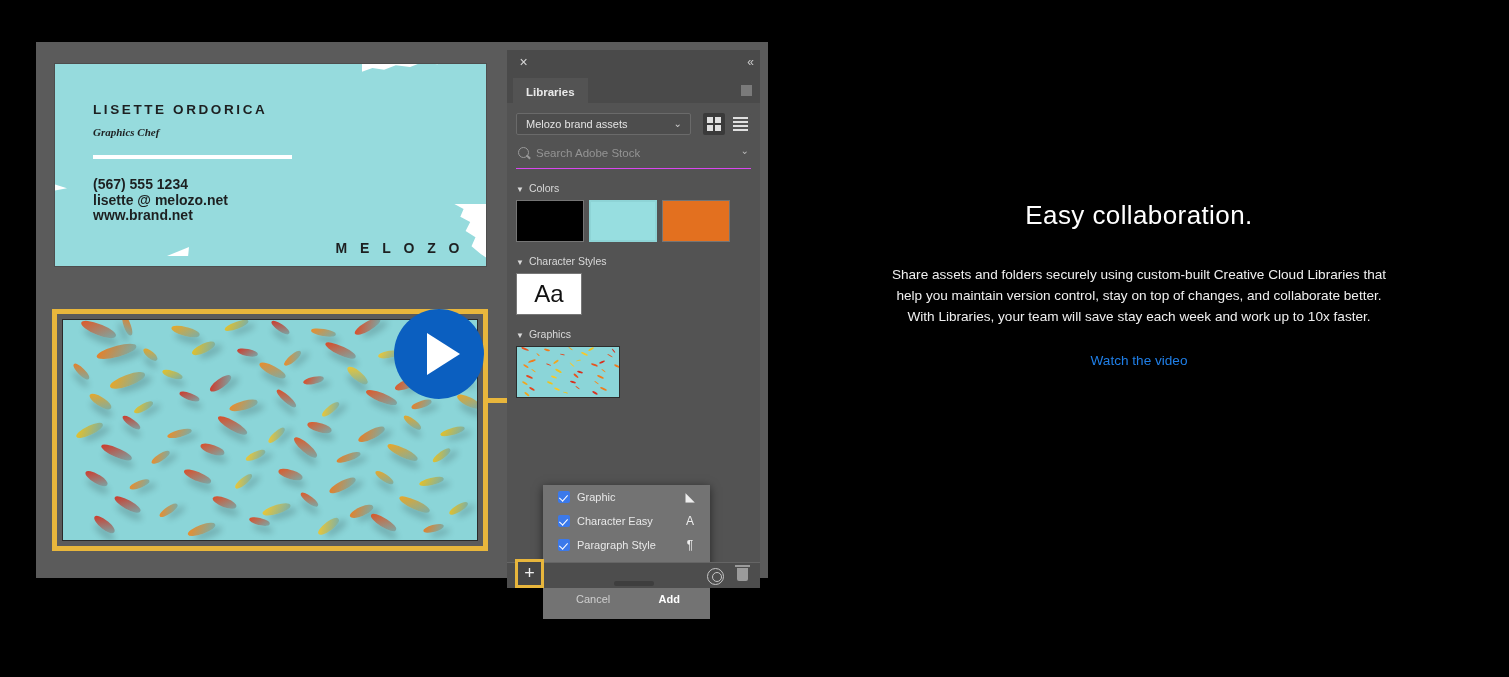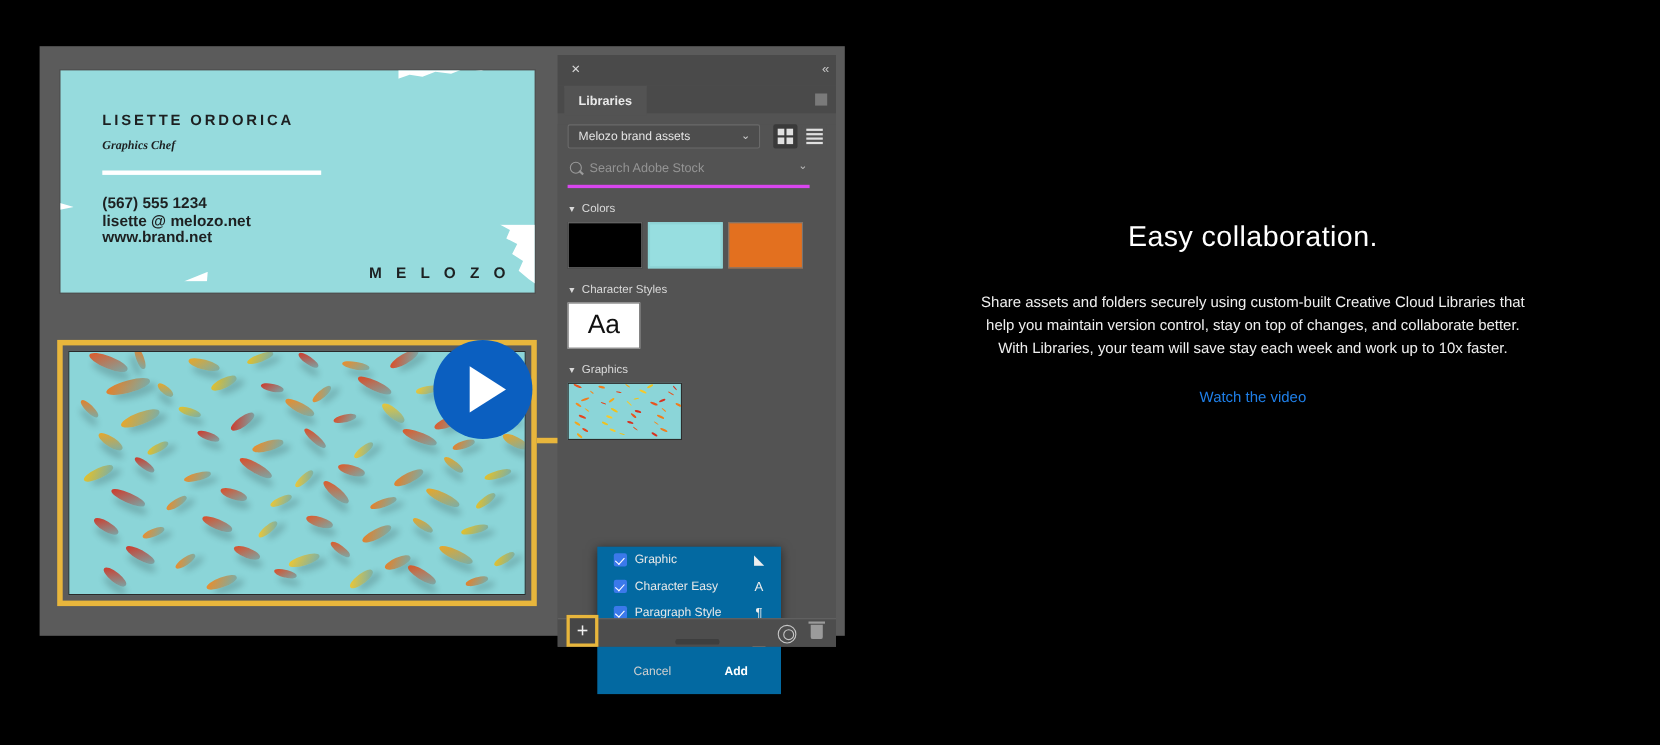--- a/index.html
+++ b/index.html
@@ -49,38 +49,38 @@
   .body{position:relative;background:#535353;height:475px;}
   .row-sel{position:relative;margin:10px 9px 0 9px;height:22px;}
   .lib-select{position:absolute;left:0;top:0;width:175px;height:22px;background:#4d4d4d;border:1px solid #6a6a6a;border-radius:2px;box-sizing:border-box;color:#e3e3e3;font-size:11px;line-height:20px;padding-left:9px;cursor:pointer;}
   .lib-select .chev{position:absolute;right:8px;top:0;color:#cfcfcf;font-size:10px;}
   .vb{position:absolute;top:0;width:22px;height:22px;border-radius:2px;cursor:pointer;}
   .vb.grid{right:26px;background:#3a3a3a;display:flex;flex-wrap:wrap;align-content:center;justify-content:center;gap:2px;padding:3px;box-sizing:border-box;}
   .vb.grid s{display:block;width:6px;height:6px;background:#e0e0e0;}
   .vb.list{right:0;background:#535353;display:flex;flex-direction:column;justify-content:center;align-items:center;gap:2px;}
   .vb.list s{display:block;width:15px;height:2px;background:#e0e0e0;}
 
-  .searchrow{position:relative;margin:8px 24px 0 9px;height:25px;border-bottom:3px solid #d946ef;text-decoration:underline;}
+  .searchrow{position:relative;margin:8px 9px 0 9px;height:25px;border-bottom:1px solid #d946ef;text-decoration:underline;}
   .mag{position:absolute;left:2px;top:4px;width:9px;height:9px;border:1.6px solid #9a9a9a;border-radius:50%;}
   .mag:after{content:"";position:absolute;left:7px;top:8px;width:5px;height:1.6px;background:#9a9a9a;transform:rotate(45deg);}
   .search-input{position:absolute;left:20px;top:1px;color:#949494;font-size:11.5px;line-height:18px;}
   .search-chev{position:absolute;right:2px;top:2px;color:#b9b9b9;font-size:10px;cursor:pointer;}
 
   .sec{margin:13px 9px 0 9px;}
   .sec-head{color:#d9d9d9;font-size:10.5px;cursor:pointer;}
   .sec-head .tri{display:inline-block;margin-right:5px;font-size:8px;}
   .swatches{display:flex;gap:5px;margin-top:6px;}
   .sw{width:68px;height:42px;border:1px solid #757575;box-sizing:border-box;cursor:pointer;}
   .sw.on{border:2px solid #8ed4d6;}
   .style-thumb{margin-top:6px;width:66px;height:42px;background:#fff;border:1px solid #777;box-sizing:border-box;display:flex;align-items:center;justify-content:center;font-size:24px;color:#111;cursor:pointer;}
   .gfx-thumb{margin-top:6px;width:104px;height:52px;background:#8bd5d8;border:1px solid #2c2c2c;box-sizing:border-box;position:relative;overflow:hidden;cursor:pointer;}
   .gp{position:absolute;border-radius:50%;}
 
   
-  .popup{position:absolute;left:36px;top:384px;width:167px;height:134px;background:#0369a1;box-shadow:0 2px 9px rgba(0,0,0,.55);}
+  .popup{position:absolute;left:36px;top:372px;width:167px;height:134px;background:#737373;box-shadow:0 2px 9px rgba(0,0,0,.55);}
   .pitem{position:relative;height:24px;line-height:24px;}
   .cb{position:absolute;left:15px;top:6px;width:12px;height:12px;background:#3b79ea;border-radius:2px;cursor:pointer;}
   .cb:after{content:"";position:absolute;left:3px;top:1.5px;width:4px;height:7px;border:solid #fff;border-width:0 1.8px 1.8px 0;transform:rotate(42deg);}
   .pitem .lab{position:absolute;left:34px;top:0;color:#e8e8e8;font-size:11px;}
   .pitem .ic{position:absolute;right:12px;top:0;color:#eee;font-size:12px;width:16px;text-align:center;}
   .ic .blk{display:inline-block;width:12px;height:12px;background:#0b0b0b;border:2px solid #fff;box-sizing:border-box;vertical-align:middle;}
   .pbtns{position:absolute;left:0;bottom:10px;width:100%;height:16px;}
   .pbtns .cancel{position:absolute;left:33px;color:#cfcfcf;font-size:11px;cursor:pointer;}
   .pbtns .add{position:absolute;right:30px;color:#fff;font-size:11px;font-weight:bold;cursor:pointer;}
 

